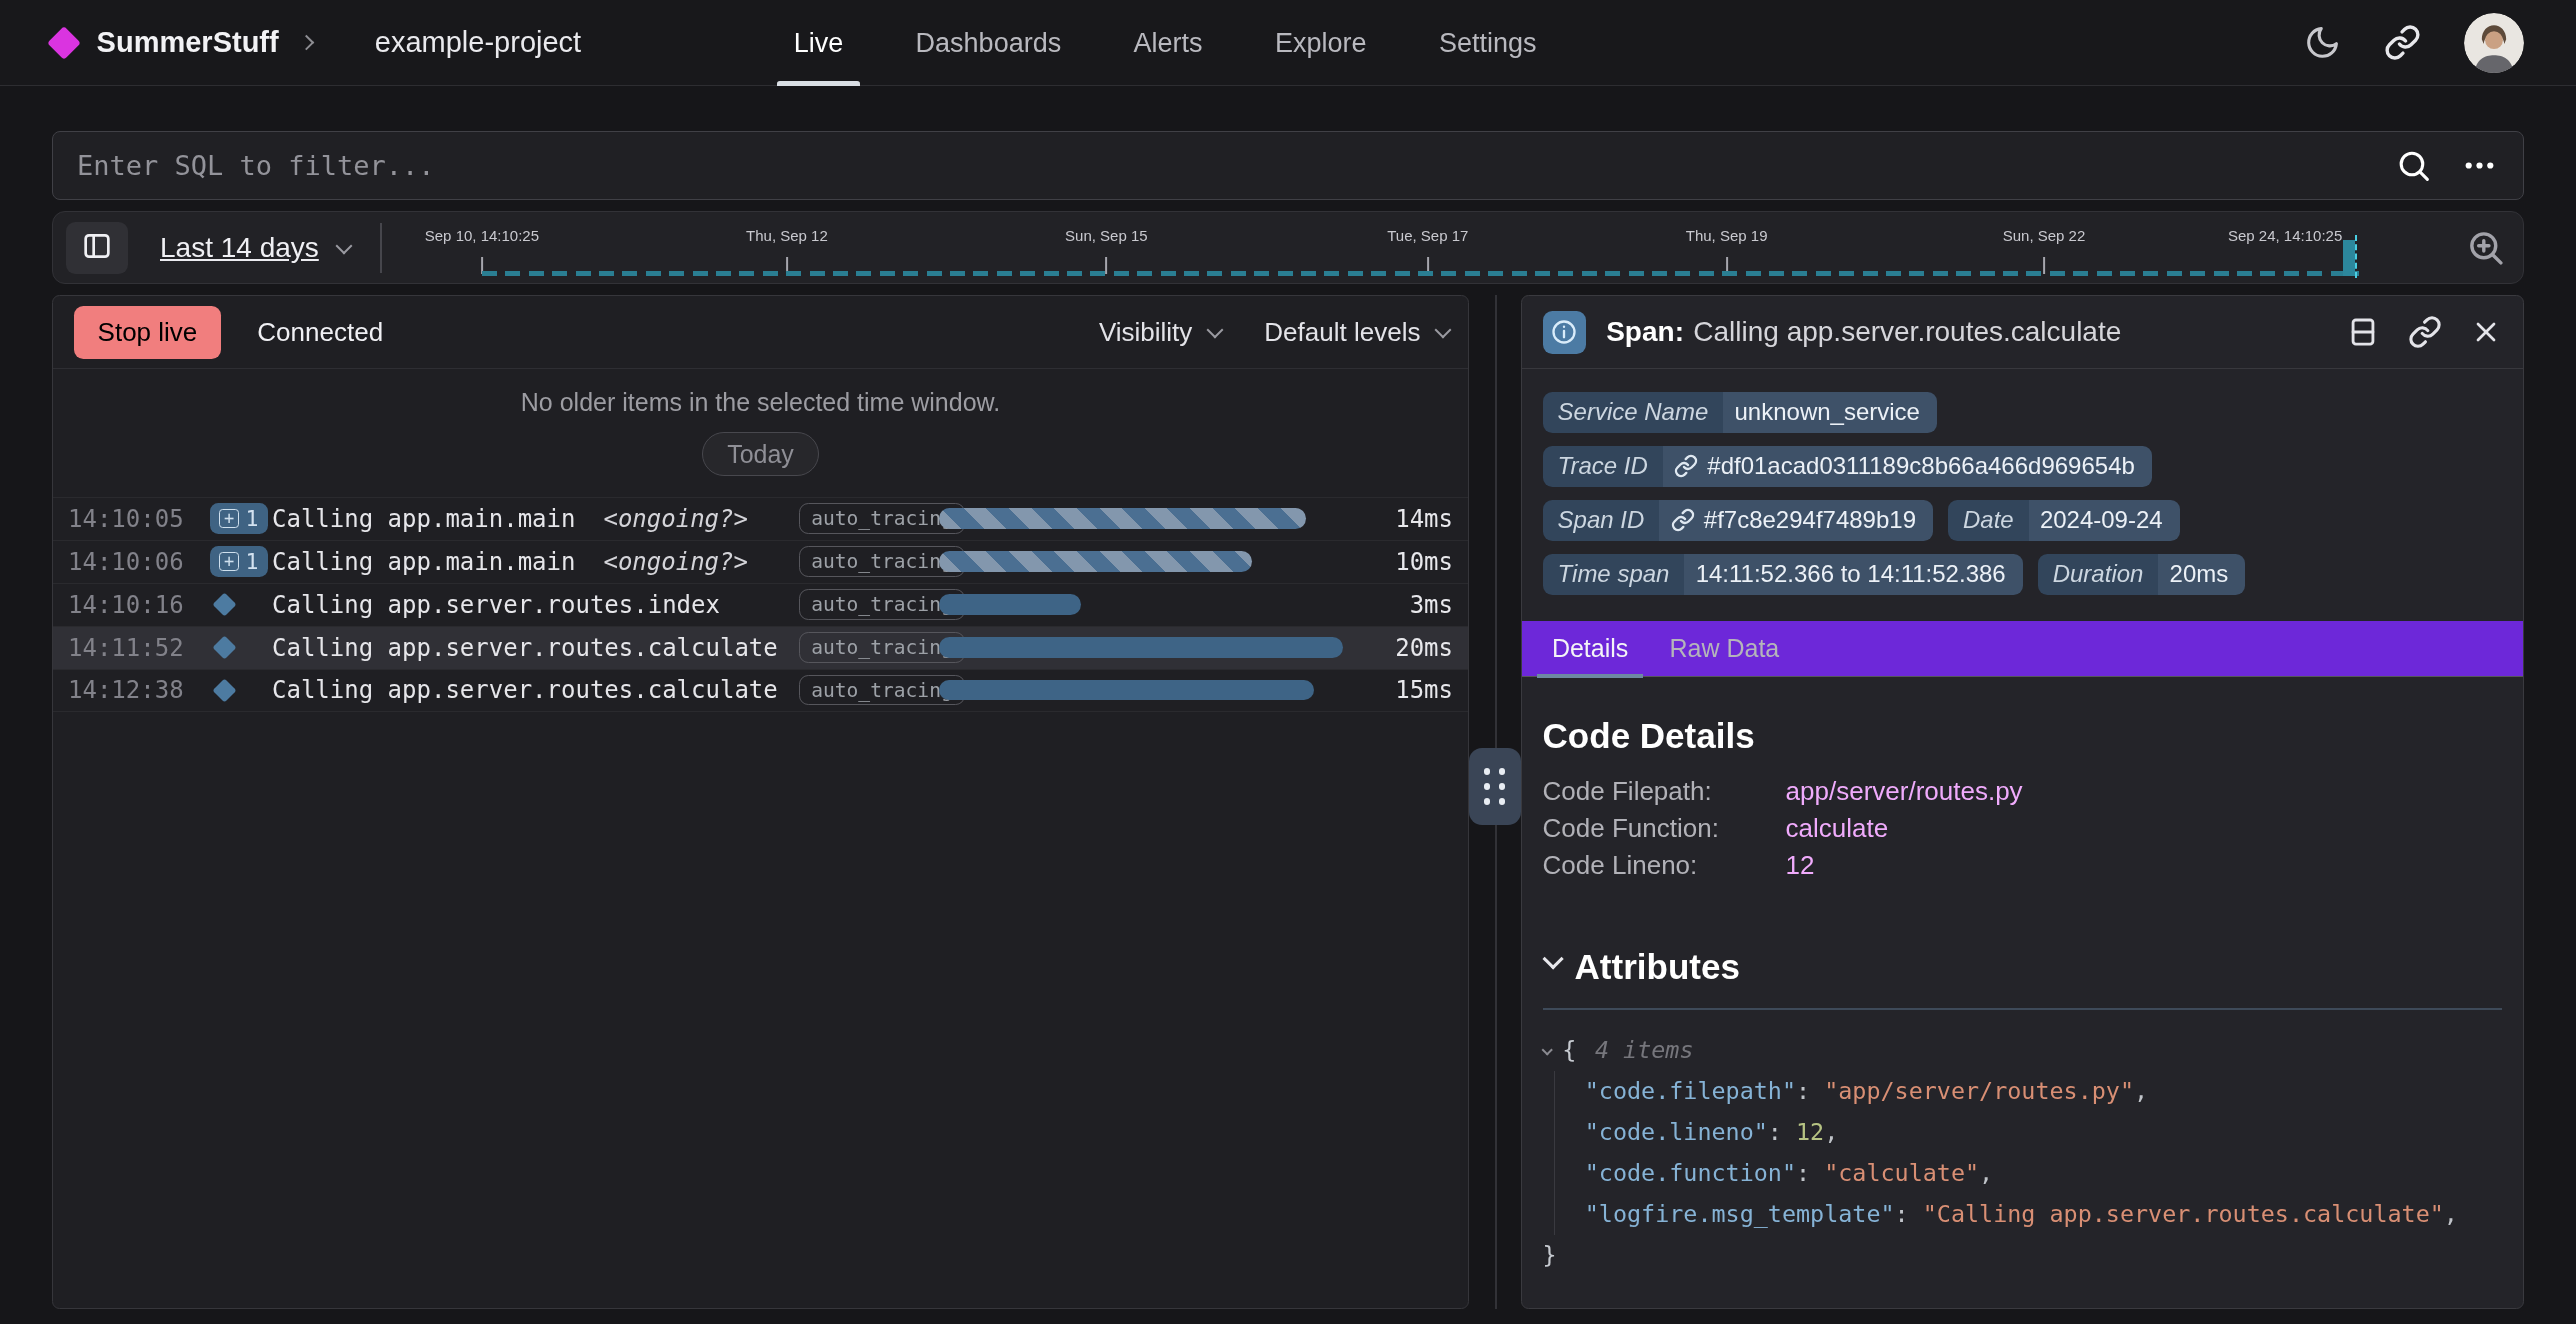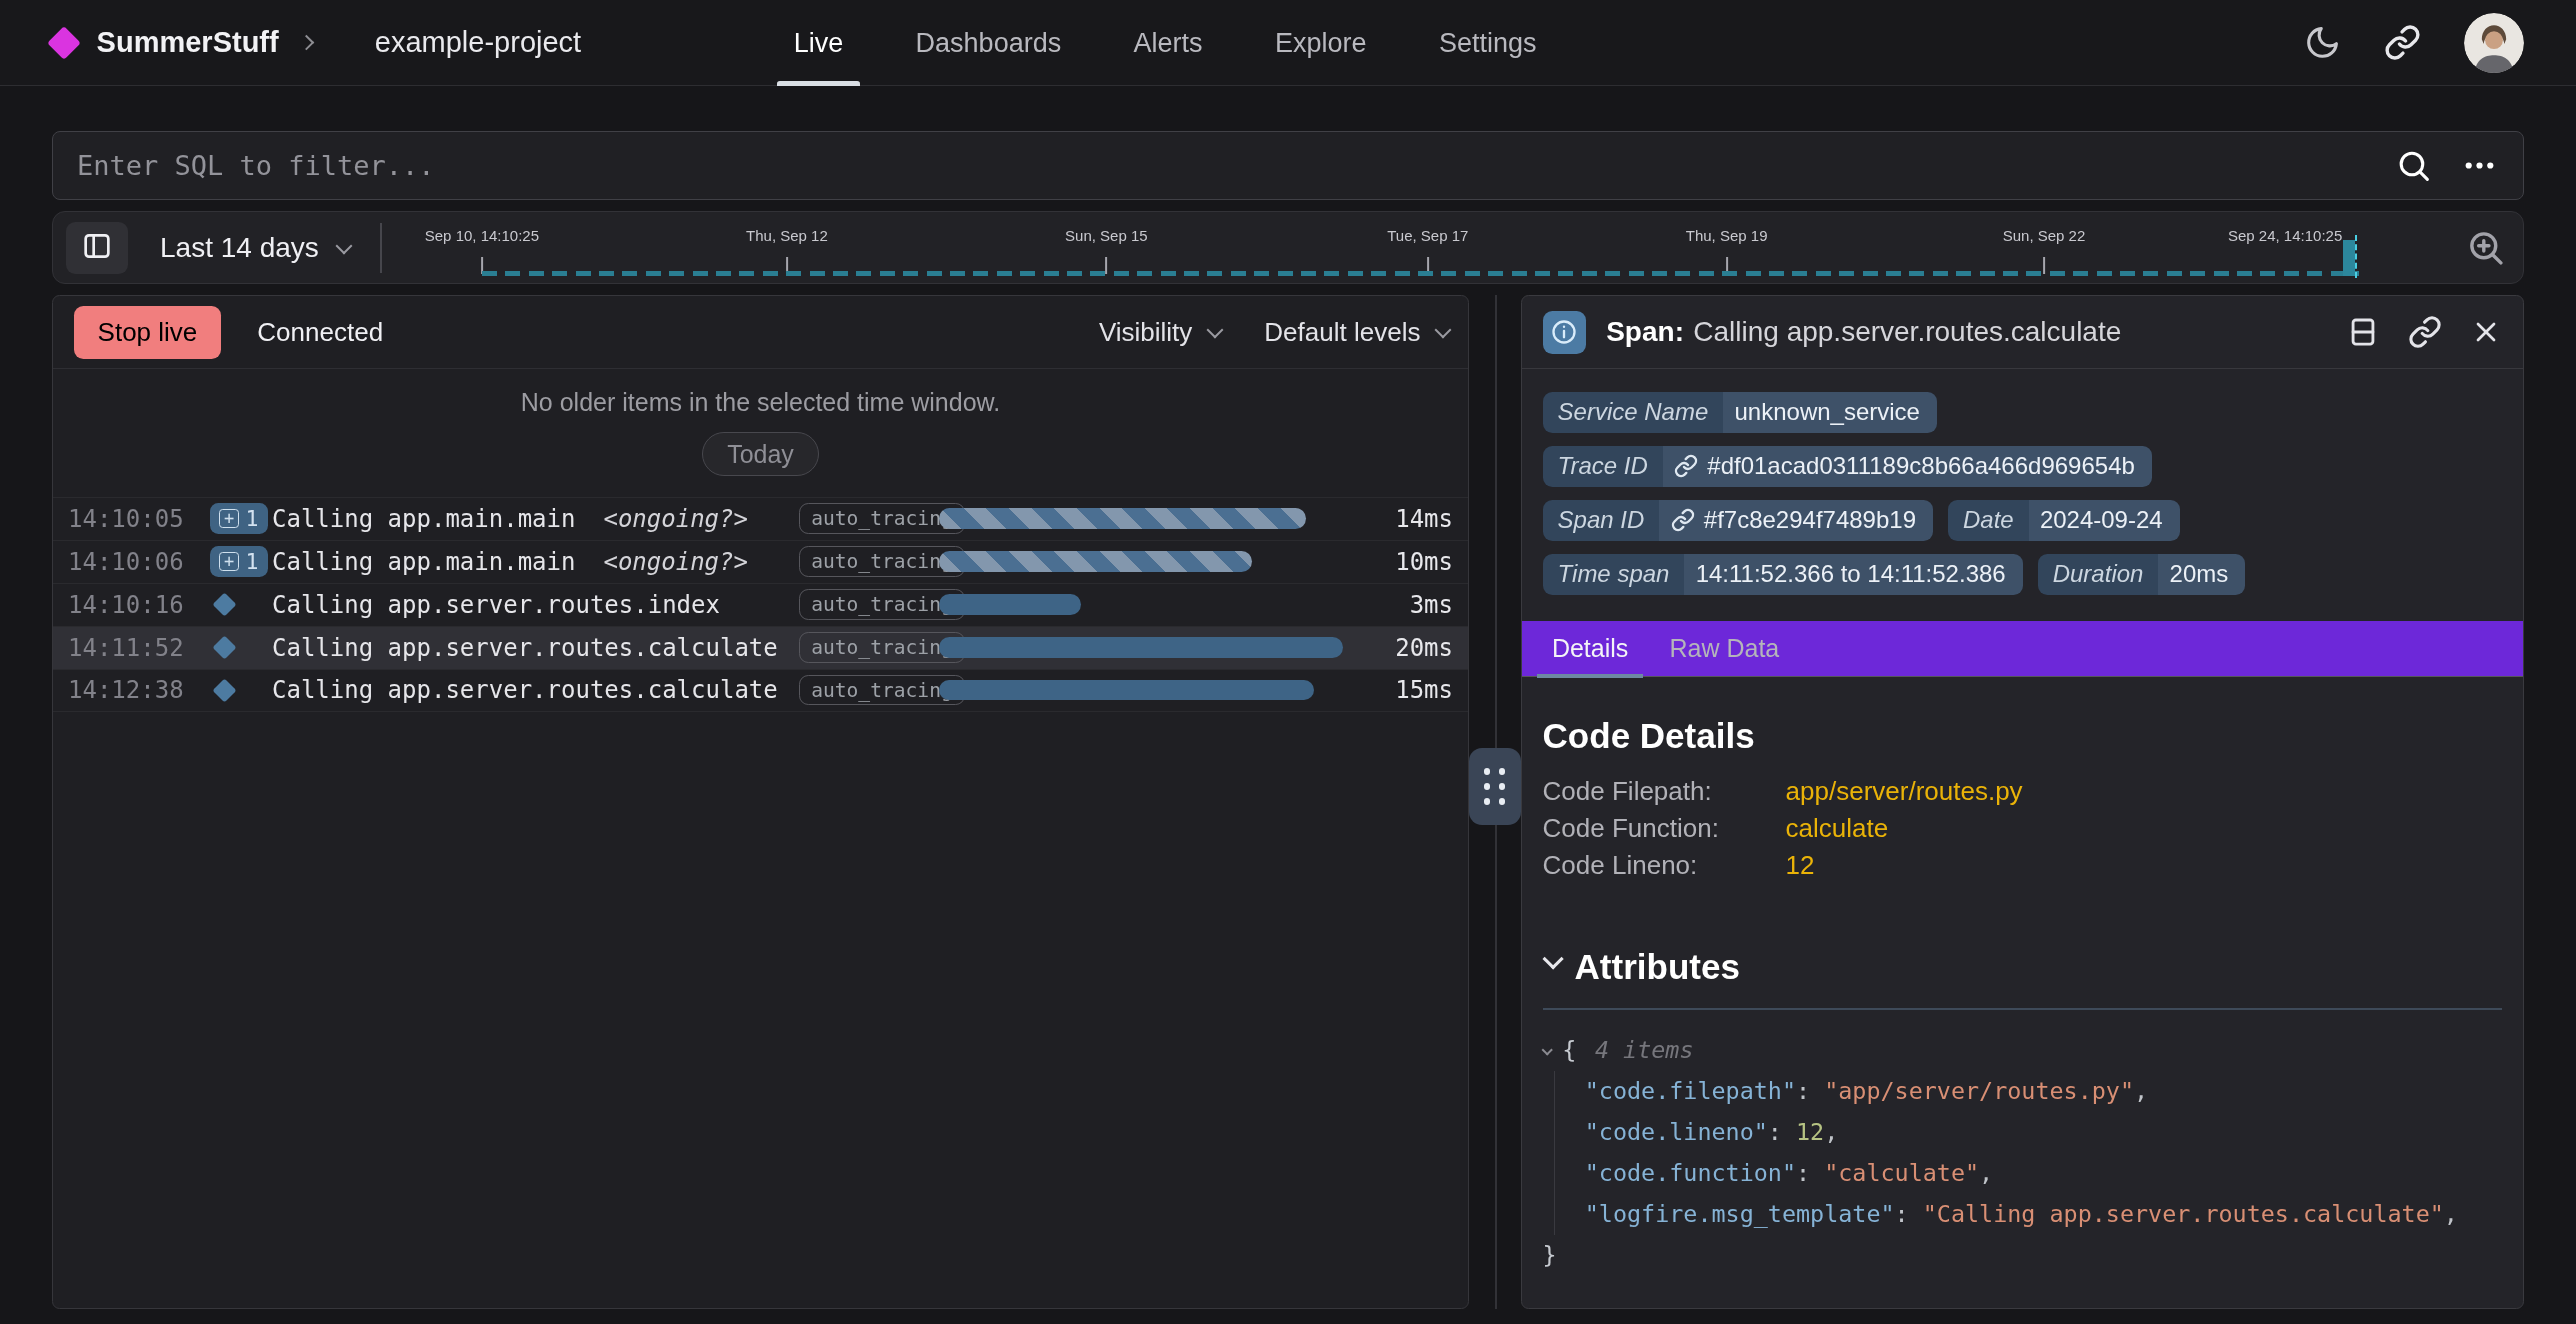--- a/index.html
+++ b/index.html
@@ -51,21 +51,21 @@
   .main{padding:0 52px;}
 
   .sqlbar{margin-top:45px;height:69px;background:#202024;border:1.9px solid #404046;border-radius:8px;display:flex;align-items:center;padding:0 24px;}
   .sqlbar input{flex:1;background:transparent;border:none;outline:none;font-family:var(--mono);font-size:27px;color:#e6e6ea;}
   .sqlbar input::placeholder{color:#93939a;}
   .sql-icons{display:flex;align-items:center;gap:28px;margin-left:17px;}
 
   
   .timebar{margin-top:11.2px;height:73px;background:#222226;border:1.9px solid #323237;border-radius:13px;display:flex;align-items:center;padding:0 17px 0 13px;position:relative;}
   .panel-toggle{width:62px;height:52px;background:#303035;border:none;border-radius:9.3px;display:flex;align-items:center;justify-content:center;cursor:pointer;}
-  .range-select{display:flex;align-items:center;gap:17px;margin:0 32px 0 32px;cursor:pointer;}
+  .range-select{display:flex;align-items:center;gap:17px;margin:0 32px 0 32px;cursor:pointer;text-decoration:underline;}
   .range-select .lbl{font-size:28px;color:#f0f0f4;}
   .chev-down{width:12px;height:12px;border-right:2.8px solid #9a9aa1;border-bottom:2.8px solid #9a9aa1;transform:rotate(45deg) translateY(-2.8px);}
   .tb-divider{width:1.9px;height:50px;background:#46464c;margin-right:7.5px;}
   .timeline{flex:1;height:100%;position:relative;margin-right:15px;}
   .tick-label{position:absolute;top:15px;transform:translateX(-50%);font-size:15px;color:#c9c9cf;white-space:nowrap;}
   .tick-mark{position:absolute;bottom:9.3px;width:1.9px;height:17px;background:#a6a6ad;transform:translateX(-0.9px);}
   .dashline{position:absolute;bottom:7.5px;height:4.7px;background:repeating-linear-gradient(90deg,var(--teal) 0 15px,transparent 15px 23.4px);}
   .spike{position:absolute;bottom:7.5px;width:12px;height:36px;background:#2c879c;transform:translateX(-100%);}
   .cursor-line{position:absolute;bottom:5.6px;width:0;height:43px;border-left:2.8px dashed var(--cyan);}
 
@@ -122,21 +122,21 @@
 
   .tabstrip{margin-top:17px;background:#6d28d9;border-bottom:1.9px solid #56565b;display:flex;padding:0 9.3px;flex:0 0 auto;}
   .dtab{padding:13px 20.6px;font-size:25px;color:#b5b5ba;cursor:pointer;position:relative;}
   .dtab.active{color:#f4f4f7;}
   .dtab.active::after{content:"";position:absolute;left:5.6px;right:5.6px;bottom:-1.9px;height:3.7px;background:#6d89a3;}
 
   .rp-body{padding:0 20.6px;flex:1;overflow:hidden;}
   .section-heading{margin-top:39px;font-size:35px;font-weight:700;color:#ffffff;}
   .kv-rows{margin-top:20px;display:grid;grid-template-columns:243px 1fr;row-gap:6px;font-size:26px;}
   .kv-label{color:#b2b2b8;}
-  .kv-value{color:#eab308;}
+  .kv-value{color:#f0abfc;}
 
   .attr-heading{margin-top:54px;display:flex;align-items:center;gap:17px;cursor:pointer;}
   .attr-heading .chev{width:15px;height:15px;border-right:3.7px solid #e8e8ec;border-bottom:3.7px solid #e8e8ec;transform:rotate(45deg) translateY(-3.7px);}
   .attr-hr{margin-top:20.6px;height:1.9px;background:#3e4a59;border:none;}
 
   .json-view{margin-top:20.6px;font-family:var(--mono);font-size:23.4px;line-height:41px;}
   .json-open{display:flex;align-items:center;gap:7.5px;}
   .json-chev{width:8.4px;height:8.4px;border-right:2.8px solid #8b8b91;border-bottom:2.8px solid #8b8b91;transform:rotate(45deg);margin-right:3.7px;flex:0 0 auto;cursor:pointer;}
   .json-brace{color:#c6cad0;}
   .json-items{font-style:italic;color:#76767c;margin-left:11.2px;}

